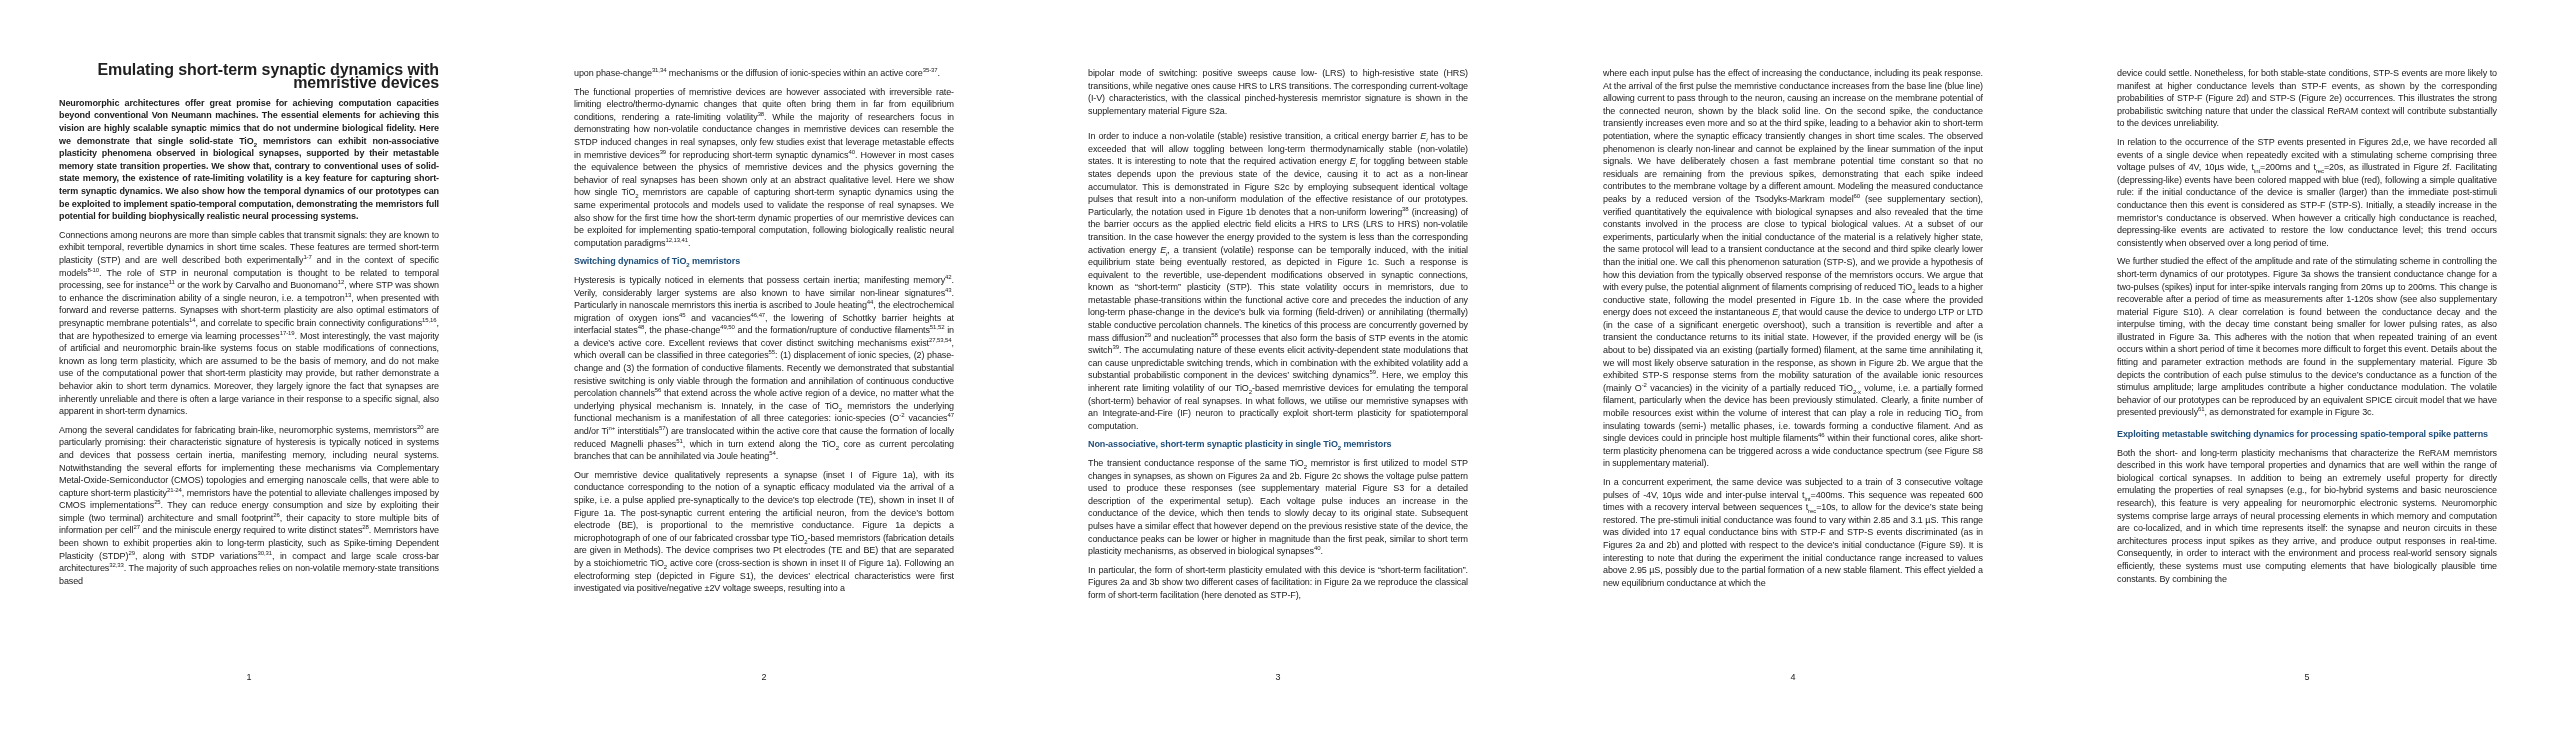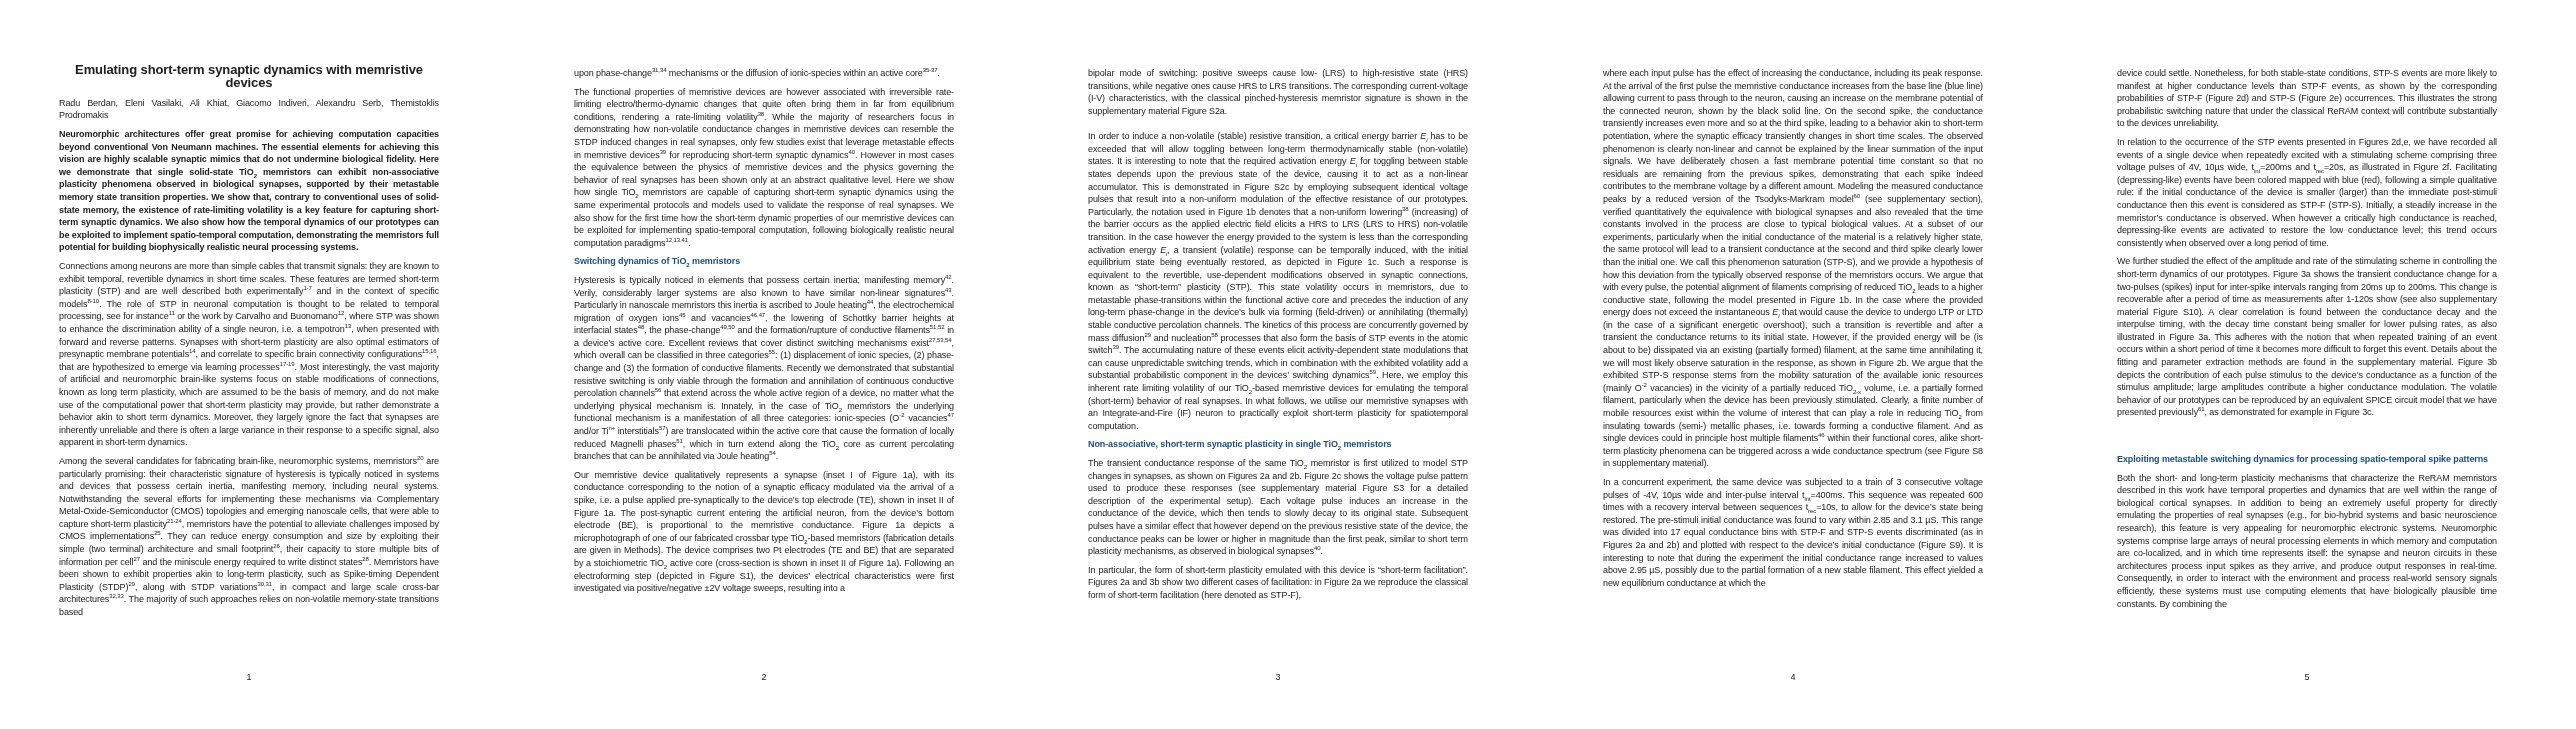--- a/index.html
+++ b/index.html
@@ -21,46 +21,45 @@
   .page-1{left:59px;  padding-top:64px;}
   .page-2{left:574px; padding-top:67px;}
   .page-3{left:1088px;padding-top:67px;}
   .page-4{left:1603px;padding-top:67px;}
   .page-5{left:2117px;padding-top:67px;}
   .block{
     font-size:9px;line-height:12.6px;letter-spacing:-0.1px;
     text-align:justify;margin:0 0 6px 0;
   }
   .title{
-    font-weight:bold;font-size:13px;line-height:12.8px;
-    text-align:center;margin-bottom:7.3px;
+    font-weight:bold;font-size:16px;line-height:12.8px;
+    text-align:right;margin-bottom:7.3px;
   }
   .authors{margin-bottom:6px;}
   .abstract{font-weight:bold;}
   .heading{
     font-weight:bold;color:var(--heading-color);
     margin-top:3.6px;margin-bottom:6px;text-align:left;
   }
   .extra-space{margin-top:12.8px;}
-  .heading.extra-space{margin-top:34px;}
+  .heading.extra-space{margin-top:9px;}
   sup{font-size:6px;line-height:0;vertical-align:super;}
   sub{font-size:6px;line-height:0;vertical-align:sub;}
   .page-number{
     position:absolute;top:672px;left:0;width:100%;
     text-align:center;font-size:9px;color:var(--body-color);
   }
 </style>
 </head>
 <body>
 
 <div class="doc">
   <section class="page page-1">
     <div class="page-body">
         <div class="block title">Emulating short-term synaptic dynamics with memristive devices</div>
-        <div class="block authors">Radu Berdan, Eleni Vasilaki, Ali Khiat, Giacomo Indiveri, Alexandru Serb, Themistoklis Prodromakis</div>
         <div class="block abstract">Neuromorphic architectures offer great promise for achieving computation capacities beyond conventional Von Neumann machines. The essential elements for achieving this vision are highly scalable synaptic mimics that do not undermine biological fidelity. Here we demonstrate that single solid-state TiO<sub>2</sub> memristors can exhibit non-associative plasticity phenomena observed in biological synapses, supported by their metastable memory state transition properties. We show that, contrary to conventional uses of solid-state memory, the existence of rate-limiting volatility is a key feature for capturing short-term synaptic dynamics. We also show how the temporal dynamics of our prototypes can be exploited to implement spatio-temporal computation, demonstrating the memristors full potential for building biophysically realistic neural processing systems.</div>
         <div class="block para">Connections among neurons are more than simple cables that transmit signals:  they are known to exhibit temporal, revertible dynamics in short time scales. These features are termed short-term plasticity (STP) and are well described both experimentally<sup>1-7</sup> and in the context of specific models<sup>8-10</sup>. The role of STP in neuronal computation is thought to be related to temporal processing, see for instance<sup>11</sup> or the work by Carvalho and Buonomano<sup>12</sup>, where STP was shown to enhance the discrimination ability of a single neuron, i.e. a tempotron<sup>13</sup>, when presented with forward and reverse patterns. Synapses with short-term plasticity are also optimal estimators of presynaptic membrane potentials<sup>14</sup>, and correlate to specific brain connectivity configurations<sup>15,16</sup>, that are hypothesized to emerge via learning processes<sup>17-19</sup>. Most interestingly, the vast majority of artificial and neuromorphic brain-like systems focus on stable modifications of connections, known as long term plasticity, which are assumed to be the basis of memory, and do not make use of the computational power that short-term plasticity may provide, but rather demonstrate a behavior akin to short term dynamics. Moreover, they largely ignore the fact that synapses are inherently unreliable and there is often a large variance in their response to a specific signal, also apparent in short-term dynamics.</div>
         <div class="block para">Among the several candidates for fabricating brain-like, neuromorphic systems, memristors<sup>20</sup> are particularly promising: their characteristic signature of hysteresis is typically noticed in systems and devices that possess certain inertia, manifesting memory, including neural systems. Notwithstanding the several efforts for implementing these mechanisms via Complementary Metal-Oxide-Semiconductor (CMOS) topologies and emerging nanoscale cells, that were able to capture short-term plasticity<sup>21-24</sup>,  memristors have the potential to alleviate challenges imposed by CMOS implementations<sup>25</sup>. They can reduce energy consumption and size by exploiting their simple (two terminal) architecture and small footprint<sup>26</sup>, their capacity to store multiple bits of information per cell<sup>27</sup> and the miniscule energy required to write distinct states<sup>28</sup>. Memristors have been shown to exhibit properties akin to long-term plasticity, such as Spike-timing Dependent Plasticity (STDP)<sup>29</sup>, along with STDP variations<sup>30,31</sup>, in compact and large scale cross-bar architectures<sup>32,33</sup>. The majority of such approaches relies on non-volatile memory-state transitions based</div>
       </div>
     <div class="page-number">1</div>
   </section>
   <section class="page page-2">
     <div class="page-body">
         <div class="block para">upon phase-change<sup>31,34</sup> mechanisms or the diffusion of ionic-species within an active core<sup>35-37</sup>.</div>
         <div class="block para">The functional properties of memristive devices are however associated with irreversible rate-limiting electro/thermo-dynamic changes that quite often bring them in far from equilibrium conditions, rendering a rate-limiting volatility<sup>38</sup>. While the majority of researchers focus in demonstrating how non-volatile conductance changes in memristive devices can resemble the STDP induced changes in real synapses, only few studies exist that leverage metastable effects in memristive devices<sup>39</sup> for reproducing short-term synaptic dynamics<sup>40</sup>. However in most cases the equivalence between the physics of memristive devices and the physics governing the behavior of real synapses has been shown only at an abstract qualitative level. Here we show how single TiO<sub>2</sub> memristors are capable of capturing short-term synaptic dynamics using the same experimental protocols and models used to validate the response of real synapses. We also show for the first time how the short-term dynamic properties of our memristive devices can be exploited for implementing spatio-temporal computation, following biologically realistic neural computation paradigms<sup>12,13,41</sup>.</div>

